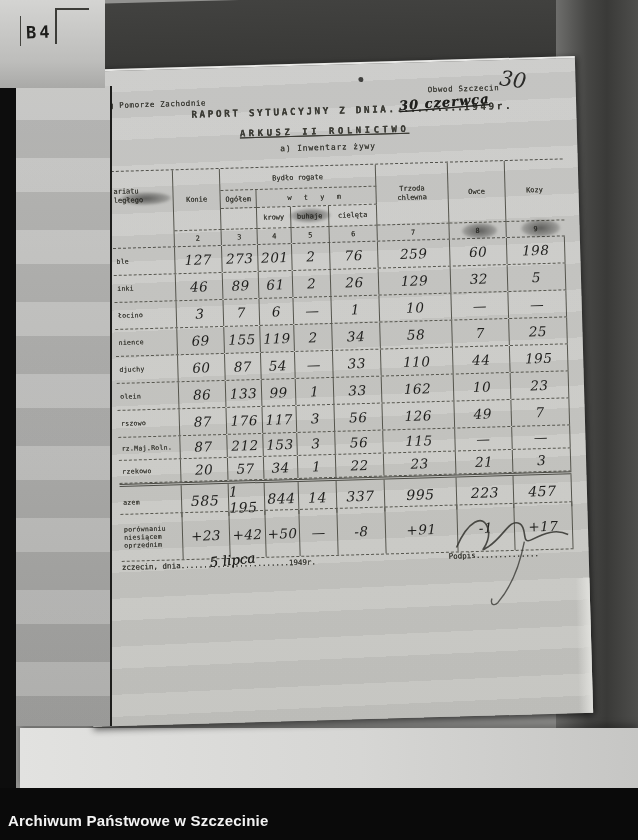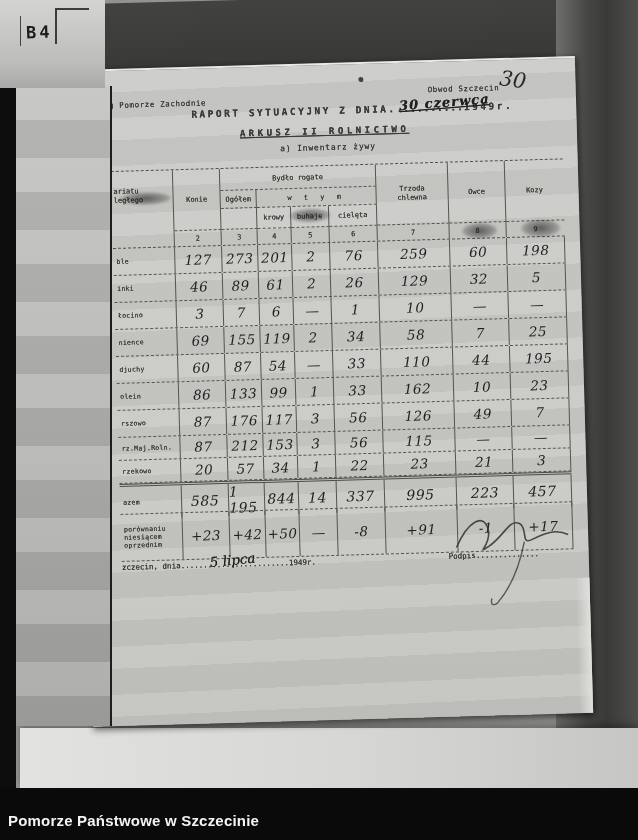--- a/index.html
+++ b/index.html
@@ -316,16 +316,16 @@
   <div class="left-page"></div>
   <div class="left-black"></div>
 
   <div class="corner-area">
     <div class="tick"></div>
     <div class="b4">B4</div>
     <div class="corner-mark"></div>
   </div>
 
   <div class="black-bar">
-    <div class="label">Pomorze Państwowe w Szczecinie</div>
+    <div class="label">Archiwum Państwowe w Szczecinie</div>
   </div>
 
 </div>
 
 </body></html>

